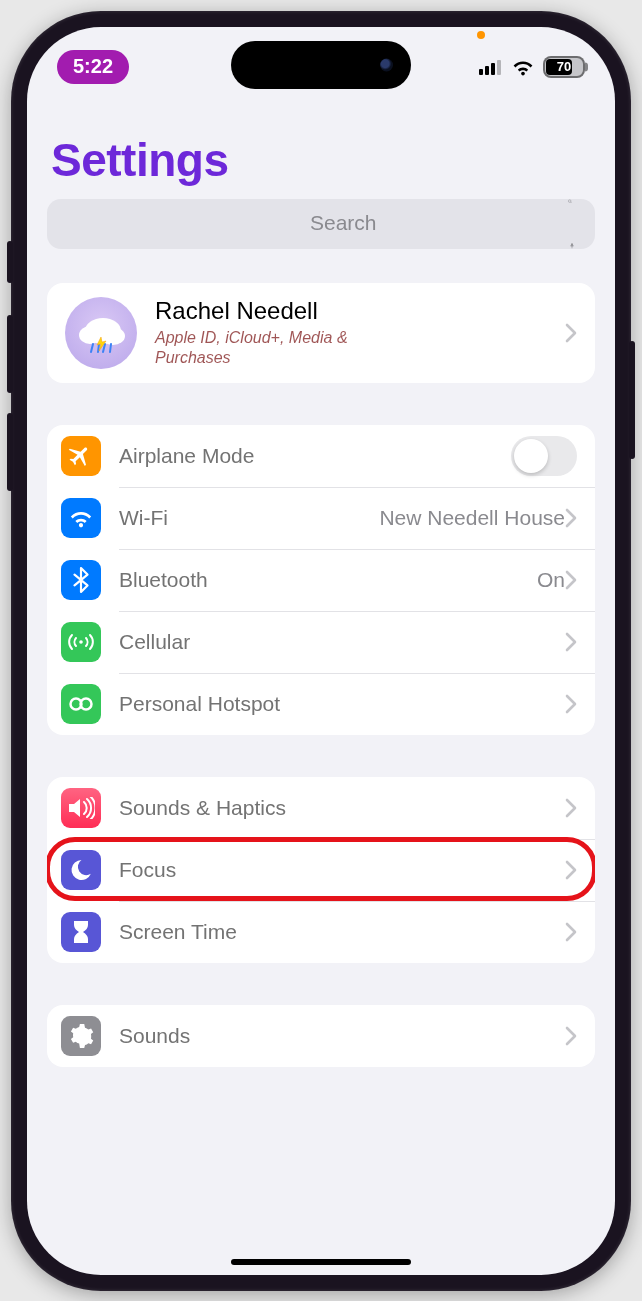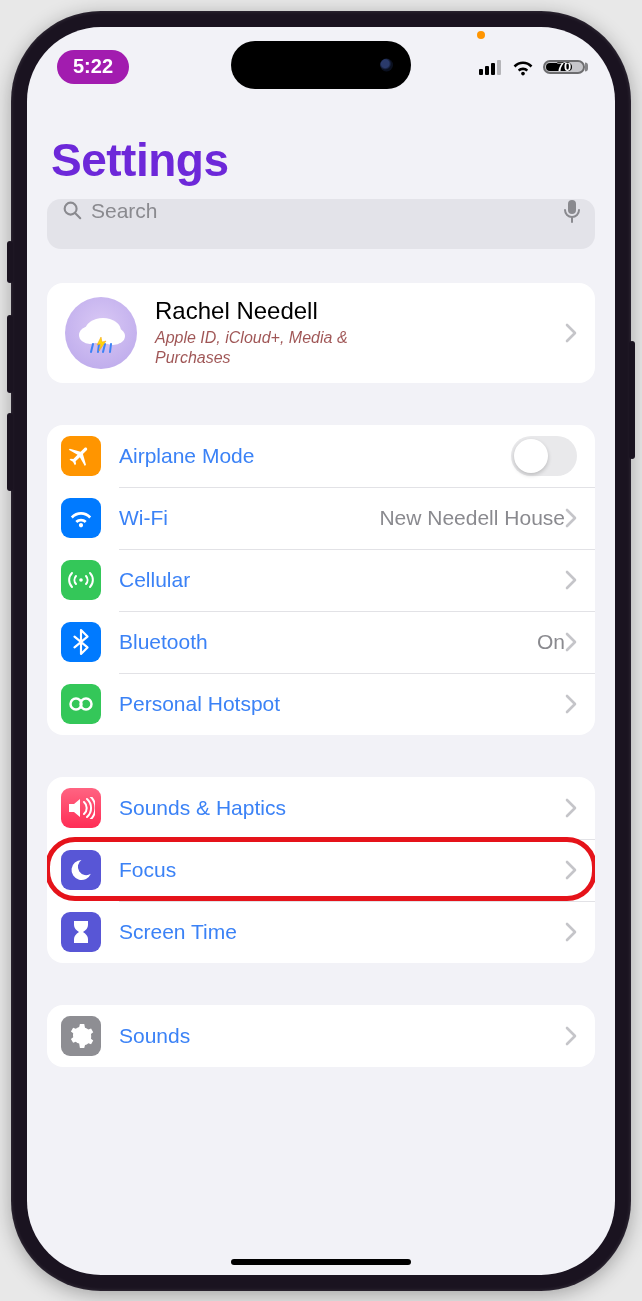--- a/index.html
+++ b/index.html
@@ -75,39 +75,40 @@
     border-radius: 22px;
   }
   .status-right { display: flex; align-items: center; gap: 8px; }
   .status-right svg { display:block; }
   .batt-wrap{
     display:flex;align-items:center;gap:2px;
     background:rgba(0,0,0,0.18);
     padding:0;
     border-radius:8px;
     position:relative;
-    width:42px;height:14px;
+    width:42px;height:22px;
     border:2px solid rgba(0,0,0,0.45);
   }
   .batt-fill{position:absolute;left:1px;top:1px;bottom:1px;width:68%;background:#000;border-radius:4px;}
   .batt-txt{position:absolute;inset:0;display:flex;align-items:center;justify-content:center;color:#fff;font-size:13px;font-weight:700;mix-blend-mode:difference;}
   .batt-nub{position:absolute;right:-5px;top:50%;transform:translateY(-50%);width:3px;height:9px;background:rgba(0,0,0,0.45);border-radius:0 3px 3px 0;}
 
   .content { padding: 0 20px; }
   h1.title { font-size: 46px; font-weight: 800; letter-spacing: -0.5px; color: #6d28d9; margin: 36px 0 12px 4px; }
 
   .search {
     background: #e3e3e9;
     border-radius: 14px;
     height: 50px;
     display: flex;
-    align-items: flex-start;
+    align-items: flex-end;
     padding: 0 14px;
     gap: 8px;
     color: #8a8a8f;
+    flex-direction: column;
   }
   .search input{ flex:1; border:none; background:transparent; font-size:21px; color:#1c1c1e; outline:none;}
   .search input::placeholder{color:#8a8a8f;}
 
   .group {
     background: #fff;
     border-radius: 16px;
     margin-top: 34px;
     overflow: hidden;
   }
@@ -135,21 +136,21 @@
   }
   .profile-text{flex:1;min-width:0;}
   .profile-name{font-size:24px;font-weight:500;color:#000;line-height:1.2;}
   .profile-sub{font-size:16px;color:#7f1d1d;opacity:0.75;line-height:1.25;margin-top:2px;max-width:250px;font-style:italic;}
 
   .icon-box{
     width:40px;height:40px;border-radius:9px;
     display:flex;align-items:center;justify-content:center;
     margin-right:18px;flex-shrink:0;
   }
-  .label{flex:1;font-size:21px;color:#3b82f6;}
+  .label{flex:1;font-size:21px;color:#737373;}
   .value{font-size:21px;color:#8a8a8f;}
   .chev{color:#c5c5c9;}
   .chev svg{display:block;}
 
   .toggle{
     width:66px;height:40px;border-radius:20px;background:#e9e9eb;
     position:relative;flex-shrink:0;
   }
   .toggle::after{content:"";position:absolute;left:3px;top:3px;width:34px;height:34px;border-radius:50%;background:#fff;box-shadow:0 2px 4px rgba(0,0,0,0.2);}
 
@@ -265,41 +266,41 @@
           </div>
           <div class="label">Wi-Fi</div>
           <div class="value">New Needell House</div>
           <span class="chev">
               <svg width="12" height="20" viewBox="0 0 12 20" fill="none" stroke="#c5c5c9" stroke-width="2.6" stroke-linecap="round" stroke-linejoin="round">
                 <polyline points="2,2 10,10 2,18"></polyline>
               </svg>
             </span>
         </div>
         <div class="row">
+          <div class="icon-box bg-blue">
+            <svg width="16" height="26" viewBox="0 0 14 24" fill="none" stroke="#fff" stroke-width="2" stroke-linejoin="round" stroke-linecap="round">
+                <path d="M7 1v22l6-6-12-10m0 10l12-10-6-6"></path>
+              </svg>
+          </div>
+          <div class="label">Bluetooth</div>
+          <div class="value">On</div>
+          <span class="chev">
+              <svg width="12" height="20" viewBox="0 0 12 20" fill="none" stroke="#c5c5c9" stroke-width="2.6" stroke-linecap="round" stroke-linejoin="round">
+                <polyline points="2,2 10,10 2,18"></polyline>
+              </svg>
+            </span>
+        </div>
+        <div class="row">
           <div class="icon-box bg-green">
             <svg width="28" height="22" viewBox="0 0 28 22" fill="none" stroke="#fff" stroke-width="2" stroke-linecap="round">
                 <path d="M5 4a10 10 0 000 14M9 7a6 6 0 000 8M19 7a6 6 0 010 8M23 4a10 10 0 010 14"></path>
                 <circle cx="14" cy="11" r="1.8" fill="#fff" stroke="none"></circle>
               </svg>
           </div>
           <div class="label">Cellular</div>
-          <span class="chev">
-              <svg width="12" height="20" viewBox="0 0 12 20" fill="none" stroke="#c5c5c9" stroke-width="2.6" stroke-linecap="round" stroke-linejoin="round">
-                <polyline points="2,2 10,10 2,18"></polyline>
-              </svg>
-            </span>
-        </div>
-        <div class="row">
-          <div class="icon-box bg-blue">
-            <svg width="16" height="26" viewBox="0 0 14 24" fill="none" stroke="#fff" stroke-width="2" stroke-linejoin="round" stroke-linecap="round">
-                <path d="M7 1v22l6-6-12-10m0 10l12-10-6-6"></path>
-              </svg>
-          </div>
-          <div class="label">Bluetooth</div>
-          <div class="value">On</div>
           <span class="chev">
               <svg width="12" height="20" viewBox="0 0 12 20" fill="none" stroke="#c5c5c9" stroke-width="2.6" stroke-linecap="round" stroke-linejoin="round">
                 <polyline points="2,2 10,10 2,18"></polyline>
               </svg>
             </span>
         </div>
         <div class="row">
           <div class="icon-box bg-green">
             <svg width="28" height="18" viewBox="0 0 28 18" fill="none" stroke="#fff" stroke-width="2.5">
                 <circle cx="9" cy="9" r="5.5"></circle>

